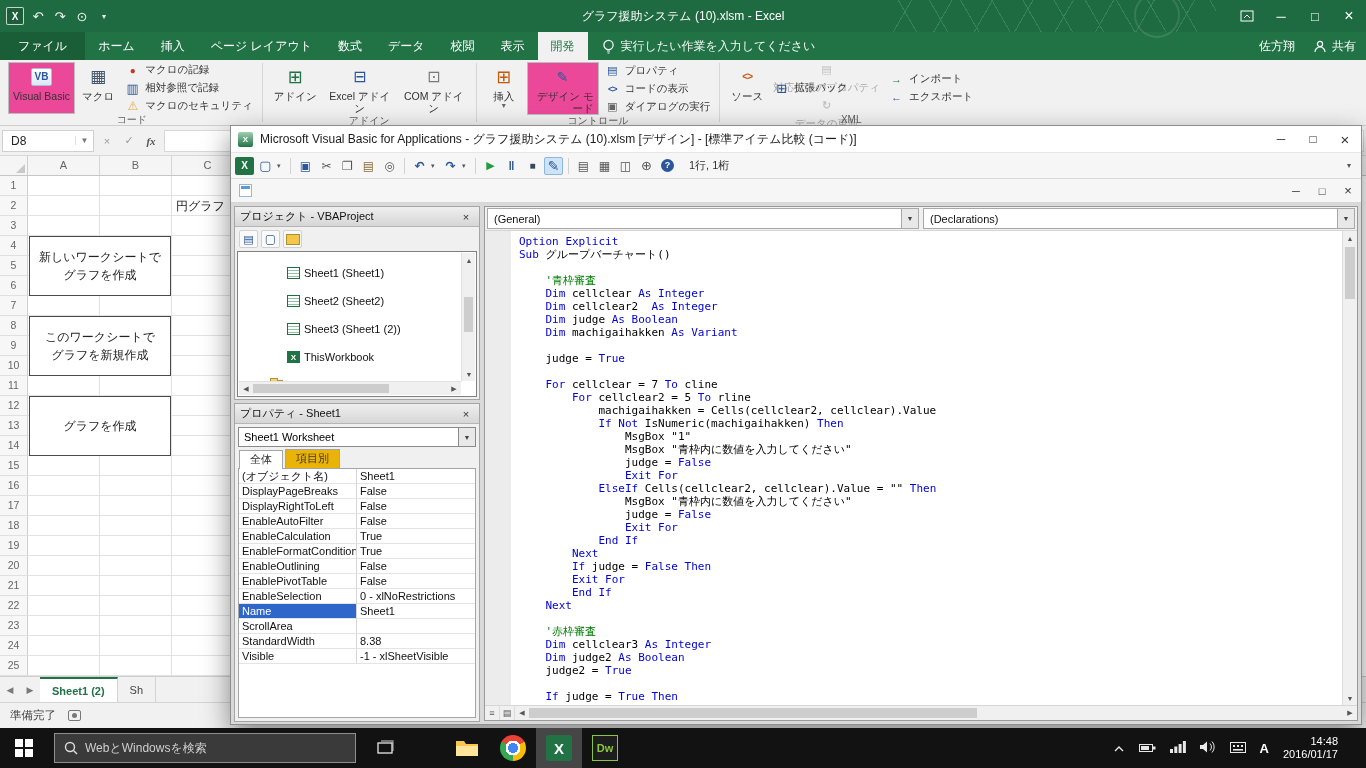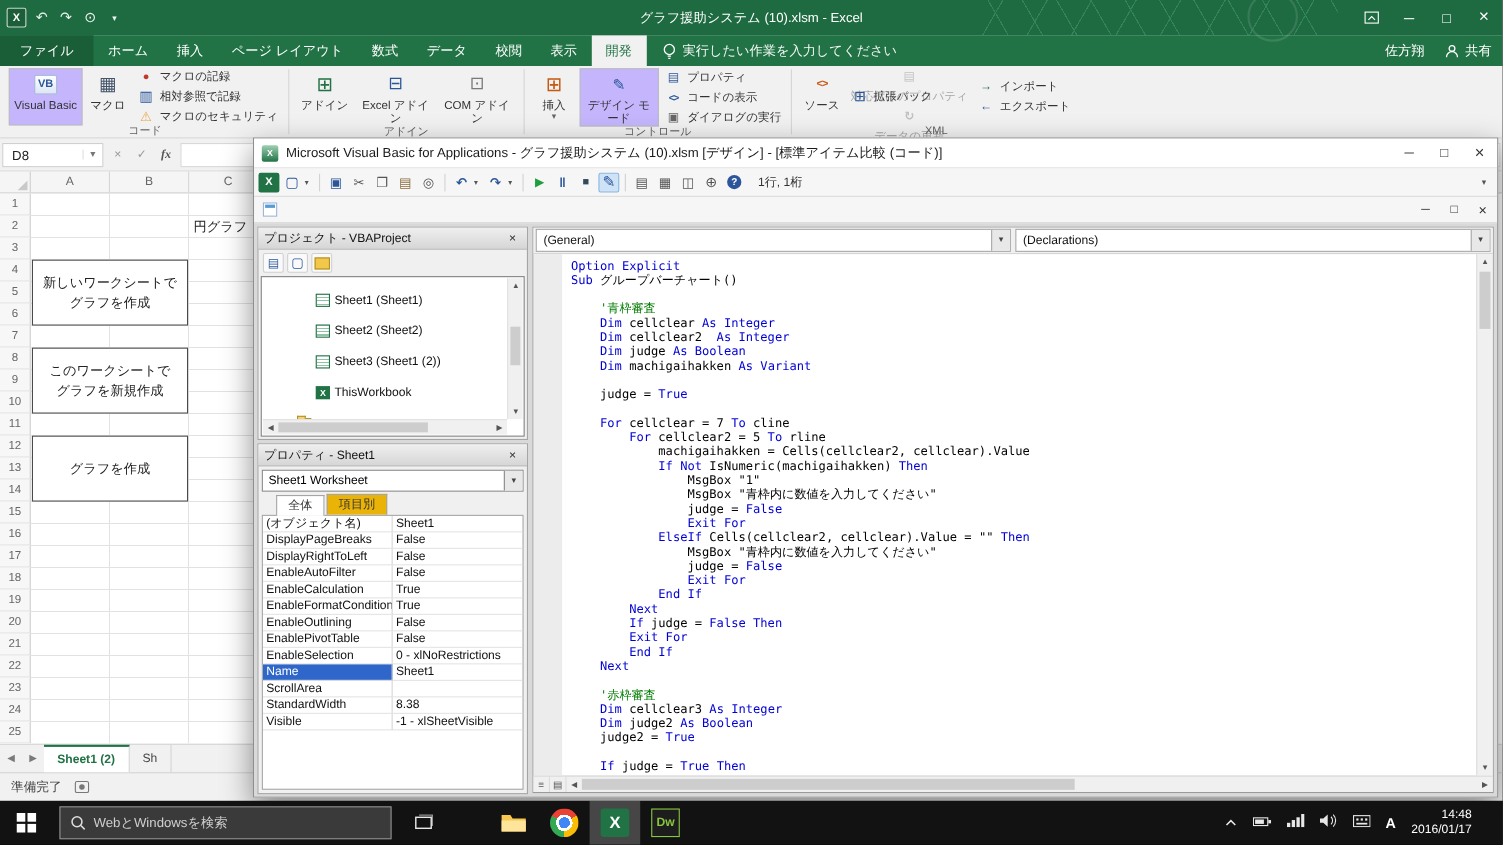--- a/index.html
+++ b/index.html
@@ -34,21 +34,21 @@
   .x-share { display:flex; align-items:center; gap:5px; }
 
   
   .x-ribbon { height:66px; background:#f1f1f1; border-bottom:1px solid #d2cece; display:flex; padding:0 2px; overflow:hidden; }
   .rgroups { display:flex; }
   .rgroup { display:flex; flex-direction:column; padding:1px 2px 0; }
   .rgc { flex:1; display:flex; align-items:stretch; gap:2px; padding:1px 4px 0; }
   .rgroup-label { text-align:center; font-size:10px; color:#5f5f5f; padding:0 0 2px; line-height:12px; }
   .rsep { width:1px; background:#d7d5d5; margin:3px 0; }
   .rbig { min-width:42px; max-width:72px; display:flex; flex-direction:column; align-items:center; gap:1px; padding:2px 4px 0; font-size:10.5px; color:#333; text-align:center; line-height:1.15; border:1px solid transparent; }
-  .rbig.pressed { background:#c4b5fd; border-color:#bdbdbd; }
+  .rbig.pressed { background:#ec4899; border-color:#bdbdbd;text-align:right; }
   .rlabel { white-space:normal; }
   .rdd { font-size:8px; color:#666; line-height:6px; }
   .rcol { display:flex; flex-direction:column; justify-content:center; gap:2px; }
   .rsmall { display:flex; align-items:center; gap:4px; font-size:10.5px; color:#333; padding:0 3px; white-space:nowrap; height:16px; }
   .rsmall.disabled { color:#a6a6a6;flex-direction:column; }
   .rsmall.disabled .ric-s { filter:grayscale(1); opacity:.55; }
   .ric { width:26px; height:24px; display:flex; align-items:center; justify-content:center; font-size:14px; }
   .ric-s { width:17px; height:15px; display:inline-flex; align-items:center; justify-content:center; font-size:11px; flex:none; }
   [data-icon="visual-basic"]::after { content:"VB"; font-size:10px; font-weight:bold; color:#2b579a; background:linear-gradient(#fff,#dce6f4); border:1px solid #a9bedb; padding:2px 3px; border-radius:2px; }
   [data-icon="macros"]::after { content:"▦"; color:#44546a; font-size:17px; }
@@ -172,21 +172,21 @@
   .sb { font-size:7px; color:#555; display:flex; align-items:center; justify-content:center; width:14px; height:14px; flex:none; }
   .vtrack { flex:1; position:relative; }
   .vthumb { position:absolute; left:2px; right:2px; background:#cdcdcd; }
   .hscroll { position:absolute; left:1px; right:15px; bottom:1px; height:14px; background:#f0f0f0; border-top:1px solid #e0e0e0; display:flex; }
   .htrack { flex:1; position:relative; }
   .hthumb { position:absolute; top:2px; bottom:2px; background:#cdcdcd; }
 
   #props { left:3px; top:200px; width:246px; height:319px; }
   .p-combo { height:20px; margin:3px 3px 2px; background:#fff; border:1px solid #8a8a8a; display:flex; align-items:center; font-size:11px; padding-left:5px; flex:none; }
   .combo-btn { margin-left:auto; width:17px; height:100%; background:#e8e8e8; border-left:1px solid #8a8a8a; display:flex; align-items:center; justify-content:center; font-size:7px; color:#444; }
-  .p-tabs { height:19px; display:flex; align-items:flex-start; padding-left:16px; gap:2px; flex:none; }
+  .p-tabs { height:19px; display:flex; align-items:flex-start; padding-left:4px; gap:2px; flex:none; }
   .ptab { font-size:11px; padding:1px 10px 2px; border:1px solid #a5a5a5; border-bottom:none; background:#eab308; color:#333; }
   .ptab.active { background:#fff; position:relative; top:1px; }
   .p-grid-wrap { flex:1; margin:0 3px 3px; background:#fff; border:1px solid #a5a5a5; overflow:hidden; }
   .prow { display:flex; height:15px; font-size:11px; line-height:14px; color:#111; }
   .pname { width:118px; border-right:1px solid #d6d6d6; border-bottom:1px solid #e4e4e4; padding-left:3px; white-space:nowrap; overflow:hidden; }
   .pval { flex:1; border-bottom:1px solid #e4e4e4; padding-left:3px; white-space:nowrap; overflow:hidden; }
   .prow.selected .pname { background:#2e66c9; color:#fff; }
 
   #codewin { position:absolute; left:253px; top:3px; right:3px; bottom:3px; background:#fff; border:1px solid #9a9a9a; display:flex; flex-direction:column; }
   .code-combos { height:24px; background:#f0f0f0; display:flex; gap:4px; padding:1px 2px; border-bottom:1px solid #d6d6d6; flex:none; }

